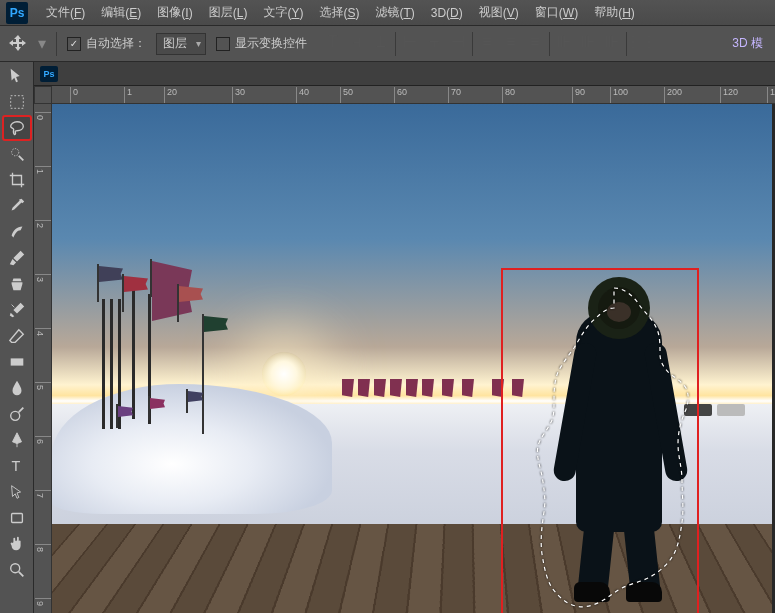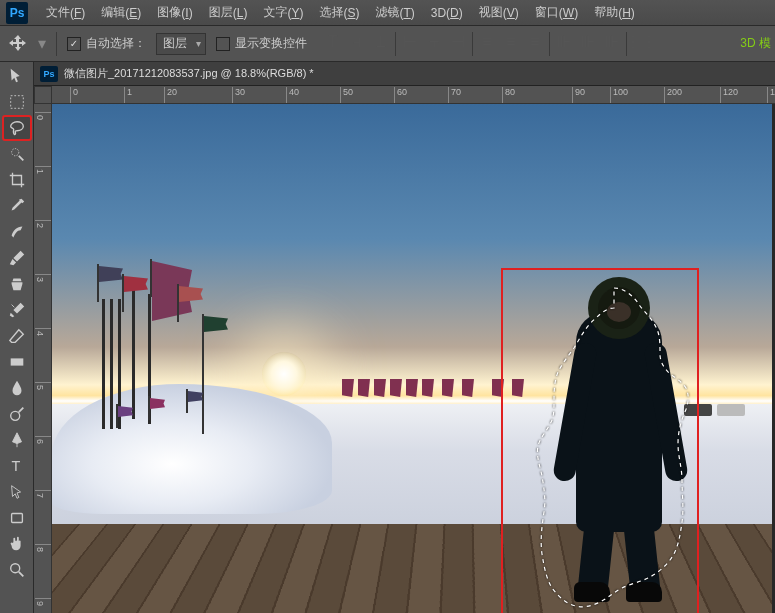--- a/index.html
+++ b/index.html
@@ -11,21 +11,21 @@
 .optbar{height:36px;background:#535353;display:flex;align-items:center;padding-left:8px;border-bottom:1px solid #2a2a2a;gap:10px}
 .move-icon{width:20px;height:20px;display:flex;align-items:center;justify-content:center;color:#ccc}
 .vline{width:1px;height:24px;background:#3a3a3a}
 .chk{display:flex;align-items:center;gap:5px;color:#ccc;font-size:12px}
 .chkbox{width:14px;height:14px;border:1px solid #222;background:#535353;display:inline-flex;align-items:center;justify-content:center;color:#ddd;font-size:10px}
 .chkbox.on::after{content:"✓"}
 .dropdown{height:22px;background:#4a4a4a;border:1px solid #333;color:#ccc;font-size:12px;padding:0 18px 0 6px;display:flex;align-items:center;position:relative}
 .dropdown::after{content:"▾";position:absolute;right:4px;color:#aaa;font-size:10px}
 .align-grp{display:flex;gap:4px;margin-left:6px}
 .align-btn{width:20px;height:20px;display:flex;align-items:center;justify-content:center;color:#555}
-.mode3d{margin-left:auto;color:#84cc16;font-size:12px;padding-right:4px}
+.mode3d{margin-left:auto;color:#c4b5fd;font-size:12px;padding-right:12px}
 .workspace{display:flex;height:calc(100% - 62px)}
 .toolbox{width:34px;background:#535353;border-right:1px solid #2a2a2a;display:flex;flex-direction:column;align-items:center;padding-top:2px;gap:2px}
 .tool{width:28px;height:24px;display:flex;align-items:center;justify-content:center;color:#ccc;border-radius:2px;position:relative;cursor:pointer}
 .tool.selected{outline:2px solid #d22;outline-offset:-1px;background:#454545}
 .tool svg{width:18px;height:18px}
 .canvas-area{flex:1;background:#282828;display:flex;flex-direction:column}
 .doc-tab-bar{height:24px;background:#3f3f3f;display:flex;align-items:center;border-bottom:1px solid #222}
 .psd-badge{width:18px;height:16px;background:#001e36;color:#31a8ff;font-size:9px;font-weight:bold;display:flex;align-items:center;justify-content:center;border-radius:2px;margin:0 6px}
 .tab-title{color:#ddd;font-size:11px}
 .ruler-corner{width:18px;height:18px;background:#535353;border:1px solid #333}
@@ -231,30 +231,29 @@
         <svg viewBox="0 0 20 20">
           <circle cx="8" cy="8" r="5" fill="none" stroke="#ccc" stroke-width="1.5"></circle>
           <path d="M12 12l5 5" stroke="#ccc" stroke-width="2"></path>
         </svg>
       </div>
   </div>
 
   <div class="canvas-area">
     <div class="doc-tab-bar">
       <div class="psd-badge">Ps</div>
-      <div class="tab-title">微信图片_20171212083537.jpg @ 18.8%(RGB/8) *</div>
     </div>
     <div class="hruler-row">
       <div class="ruler-corner"></div>
       <div class="hruler">
         <span class="tick" style="left:18px">0</span>
         <span class="tick" style="left:72px">1</span>
         <span class="tick" style="left:112px">20</span>
         <span class="tick" style="left:180px">30</span>
-        <span class="tick" style="left:234px">40</span>
+        <span class="tick" style="left:244px">40</span>
         <span class="tick" style="left:288px">50</span>
         <span class="tick" style="left:342px">60</span>
         <span class="tick" style="left:396px">70</span>
         <span class="tick" style="left:450px">80</span>
         <span class="tick" style="left:520px">90</span>
         <span class="tick" style="left:558px">100</span>
         <span class="tick" style="left:612px">200</span>
         <span class="tick" style="left:668px">120</span>
         <span class="tick" style="left:715px">13</span>
       </div>

